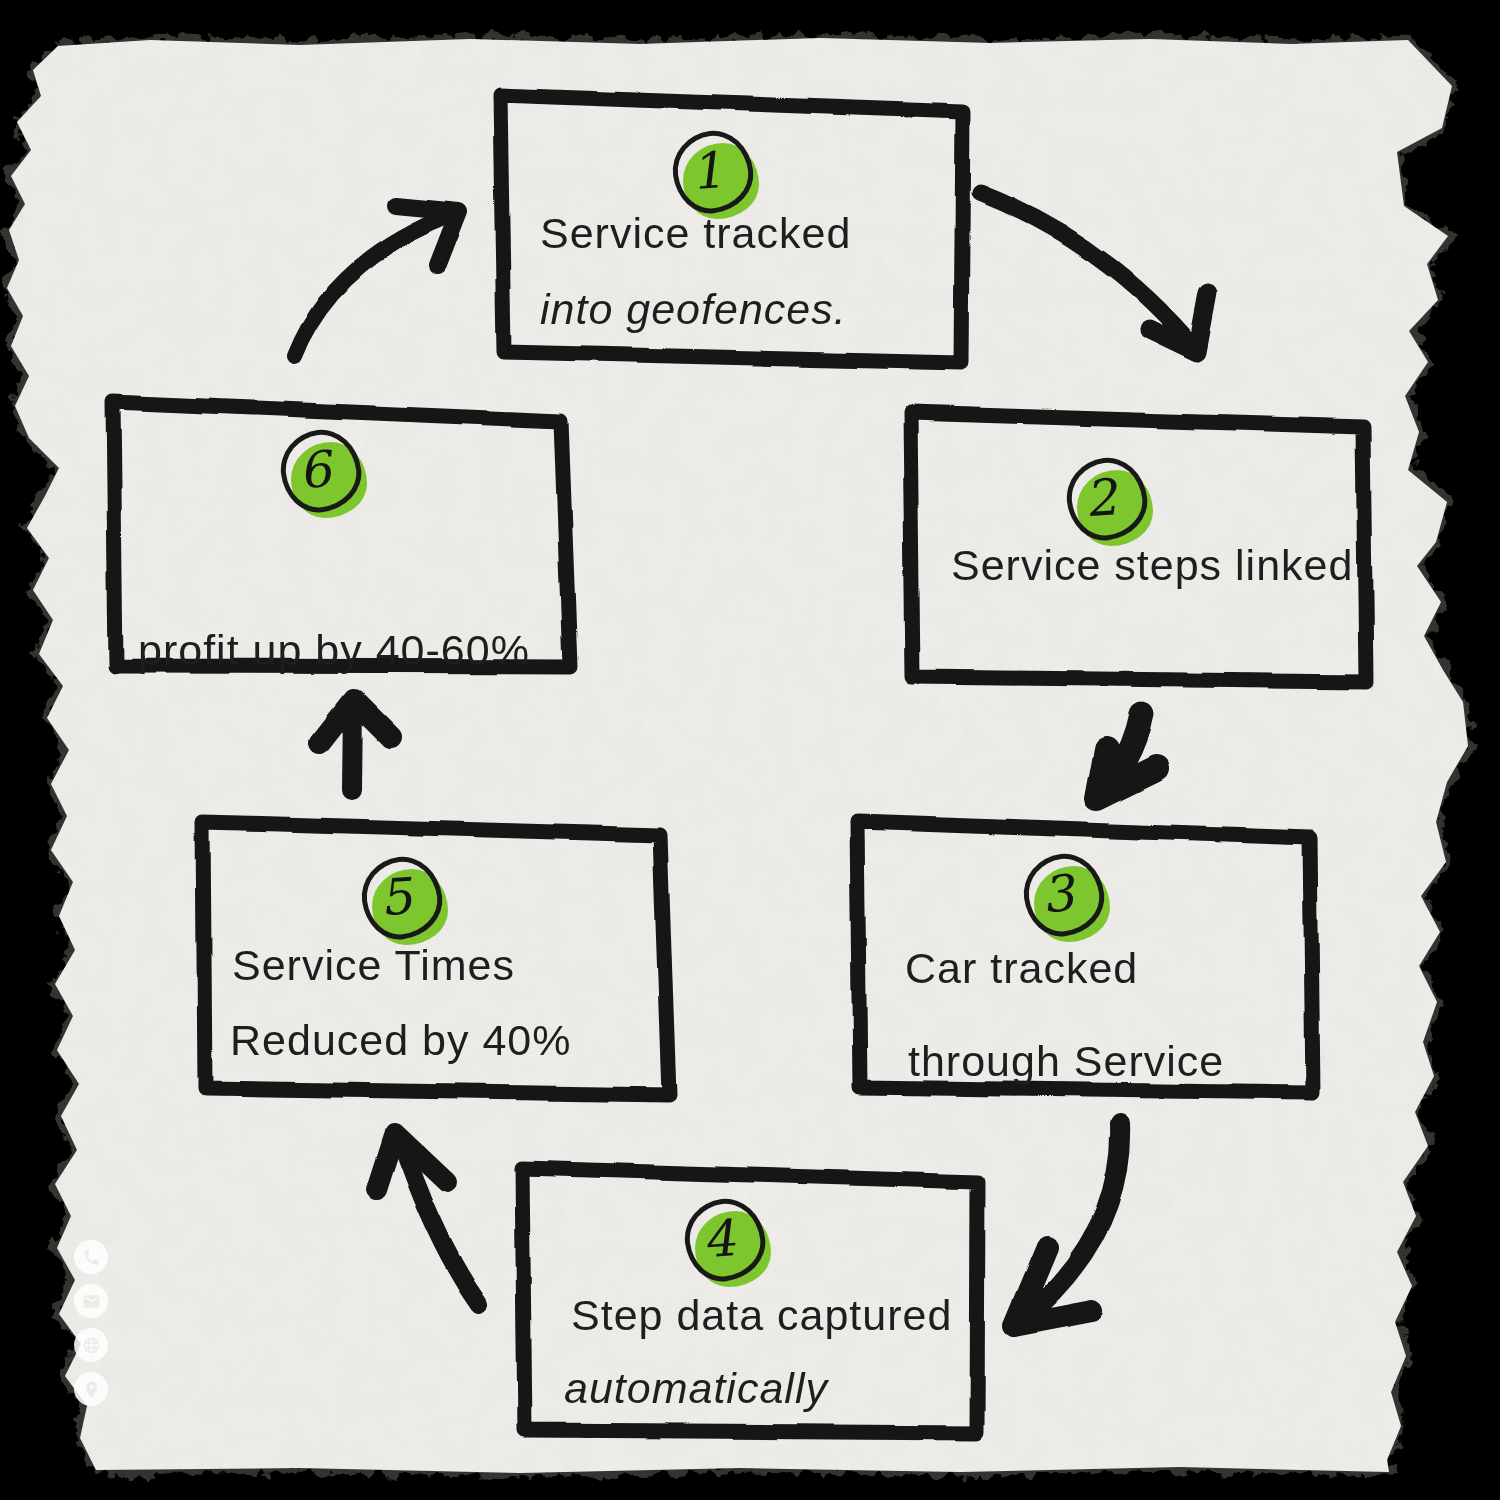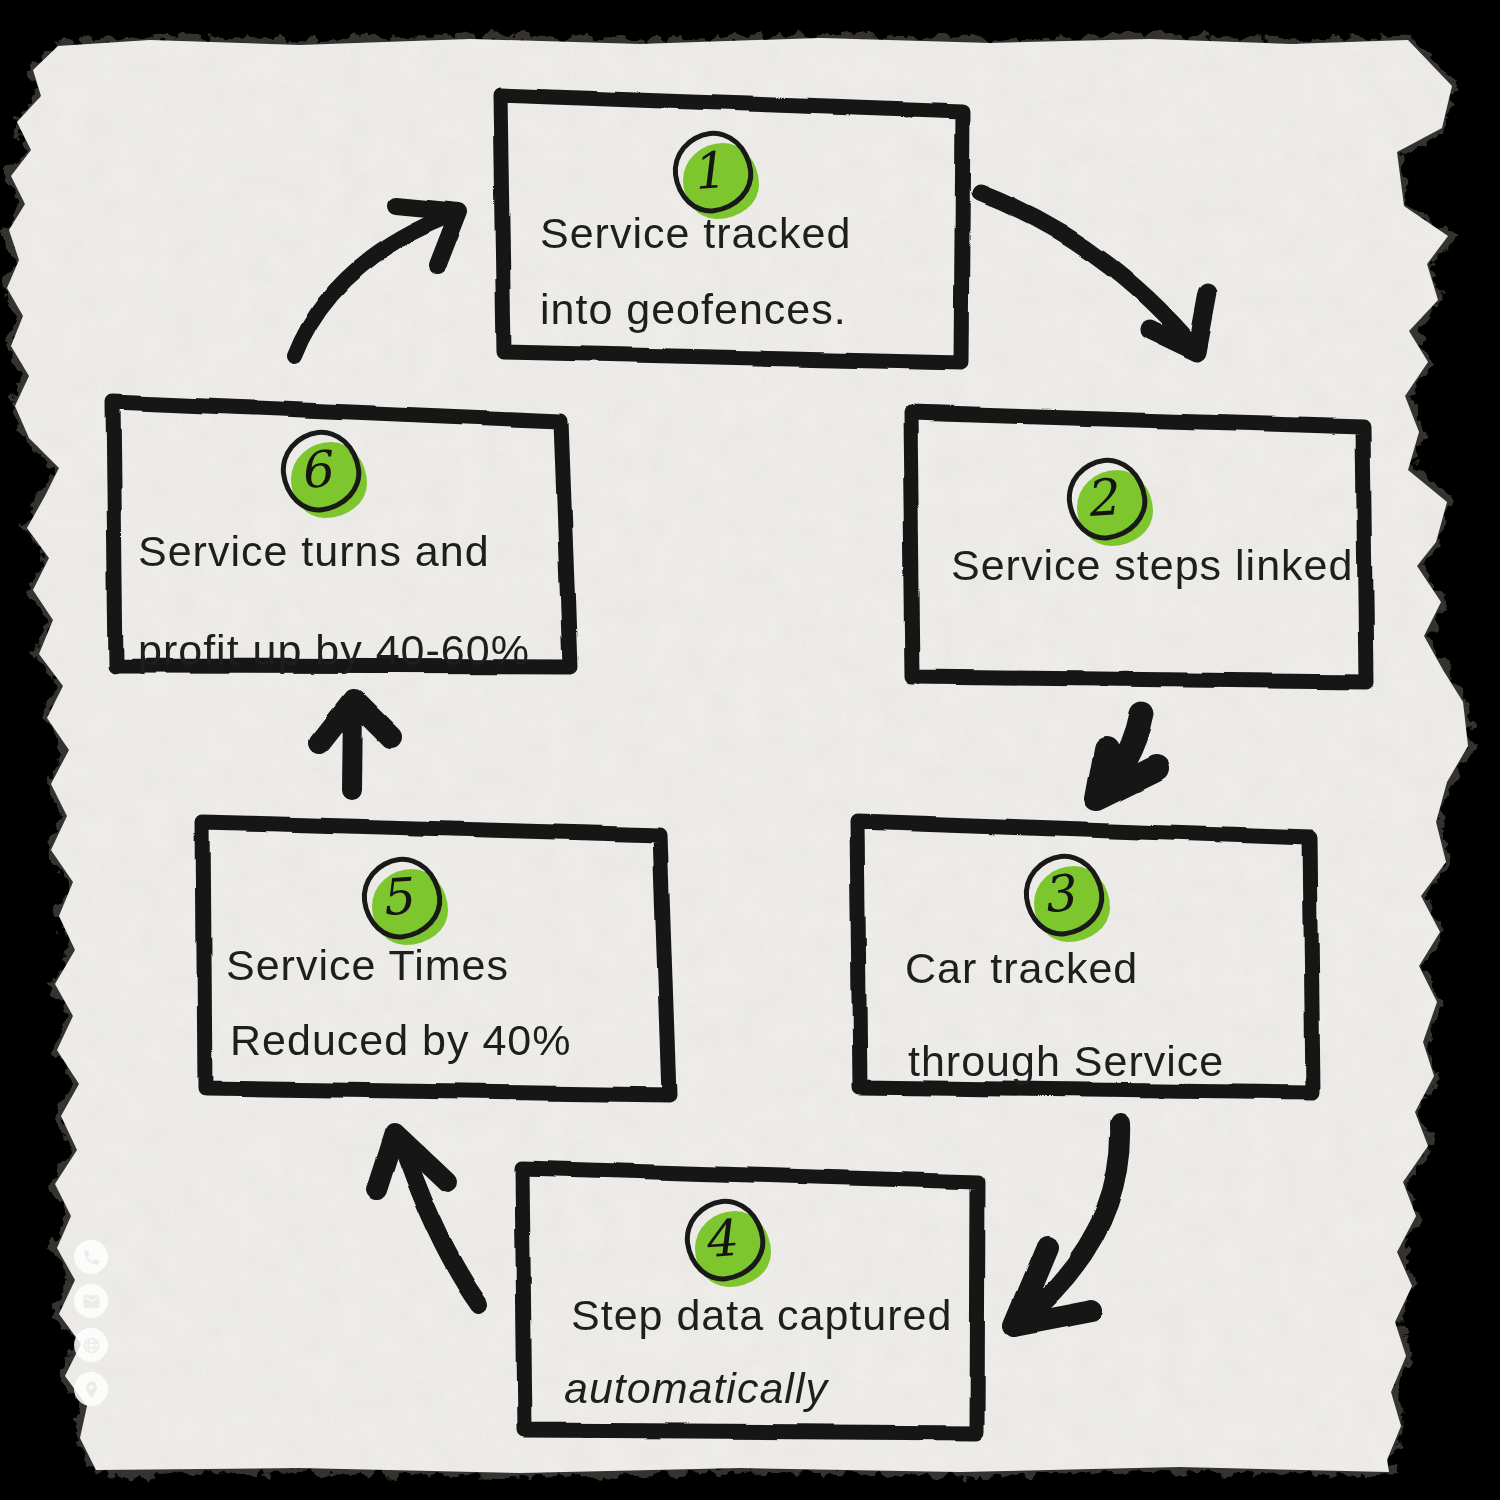--- a/index.html
+++ b/index.html
@@ -142,34 +142,33 @@
     <div class="badge-ring"></div>
     <div class="badge-num">5</div>
   </div>
   <div class="badge" style="left:281px;top:430px;">
     <div class="badge-green"></div>
     <div class="badge-ring"></div>
     <div class="badge-num">6</div>
   </div>
 
   <div class="line" style="left:540px;top:212px;">Service tracked</div>
-  <div class="line" style="left:540px;top:288px;">into geofences.</div>
+  <div class="line" style="left:540px;top:288px;font-style:italic;">into geofences.</div>
 
   <div class="line" style="left:939px;top:544px;margin-left:12px;">Service steps linked</div>
 
   <div class="line" style="left:905px;top:947px;">Car tracked</div>
   <div class="line" style="left:908px;top:1022px;margin-top:18px;">through Service</div>
 
   <div class="line" style="left:542px;top:1294px;margin-left:29px;">Step data captured</div>
   <div class="line" style="left:564px;top:1367px;font-style:italic;">automatically</div>
 
-  <div class="line" style="left:226px;top:944px;">Service Times</div>
+  <div class="line" style="left:232px;top:944px;">Service Times</div>
   <div class="line" style="left:230px;top:1019px;">Reduced by 40%</div>
 
-  <div class="line" style="left:138px;top:530px;">Service turns and</div>
   <div class="line" style="left:138px;top:605px;margin-top:24px;">profit up by 40-60%</div>
 
   <div class="contacts">
     <div class="contact-dot">
       <svg viewBox="0 0 24 24">
           <path fill="#ecebe7" d="M6.62 10.79c1.44 2.82 3.76 5.13 6.59 6.59l2.2-2.2c.27-.27.67-.36 1.02-.24 1.12.37 2.32.57 3.57.57.55 0 1 .45 1 1V20c0 .55-.45 1-1 1-9.39 0-17-7.61-17-17 0-.55.45-1 1-1h3.5c.55 0 1 .45 1 1 0 1.25.2 2.45.57 3.57.11.35.03.74-.25 1.02l-2.2 2.2z"></path>
         </svg>
     </div>
     <div class="contact-dot">
       <svg viewBox="0 0 24 24">

